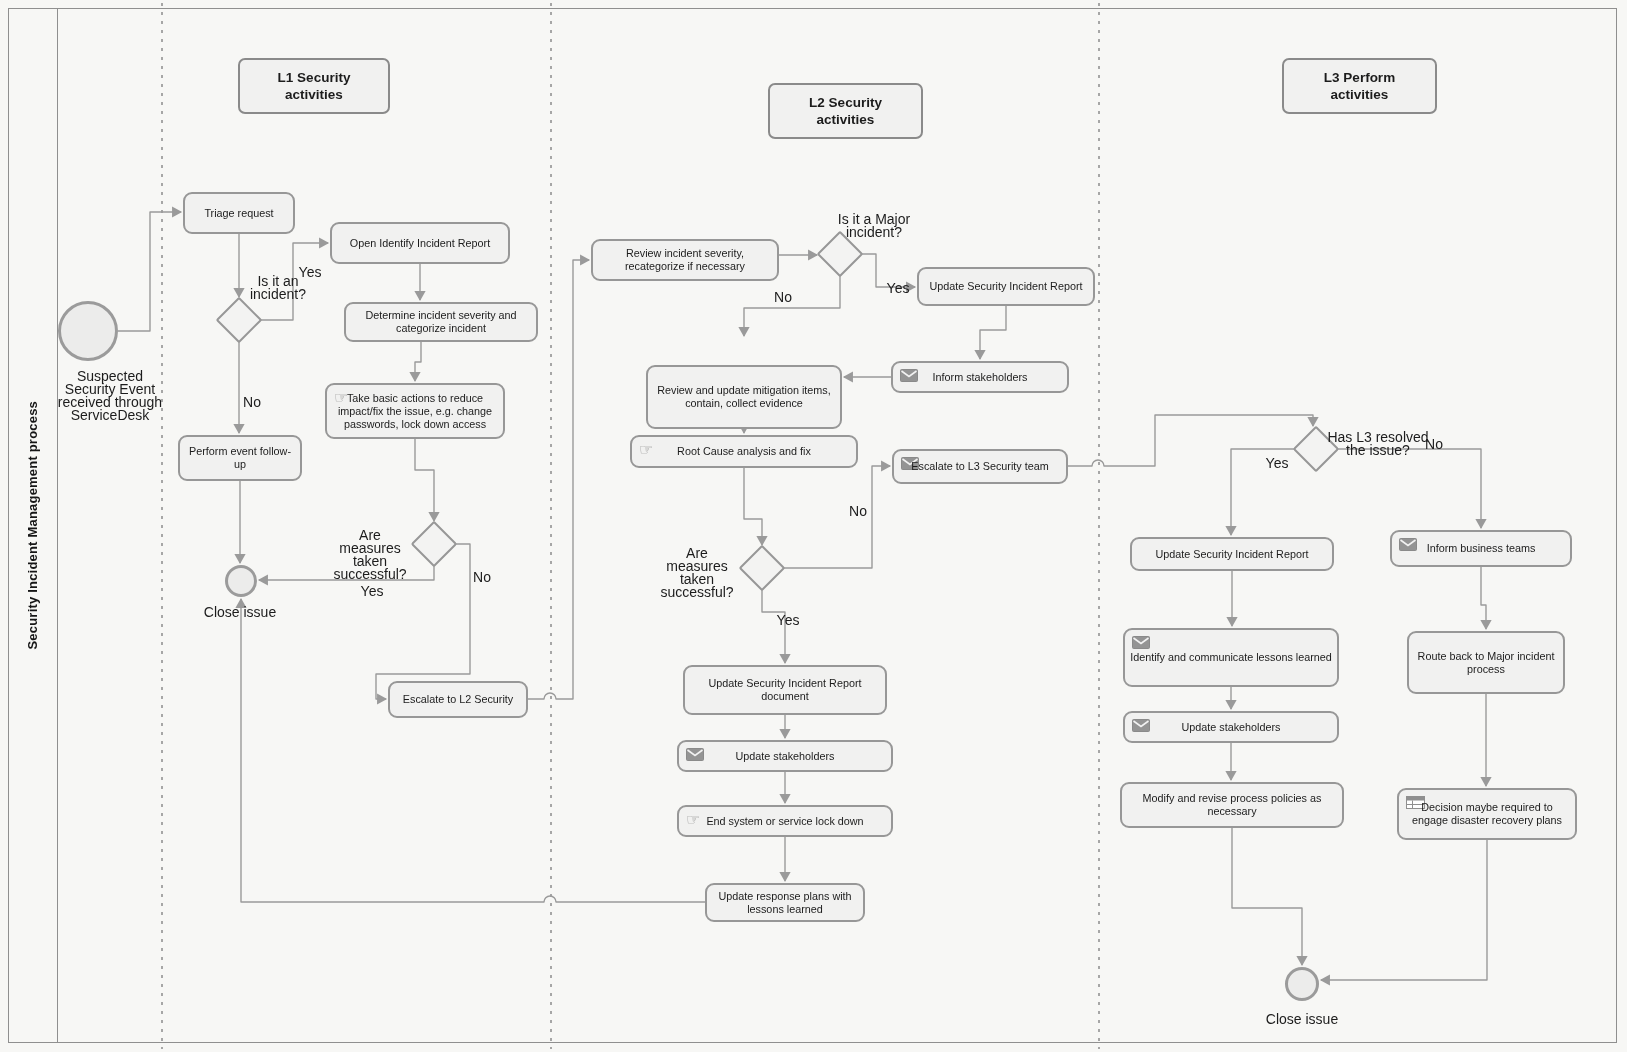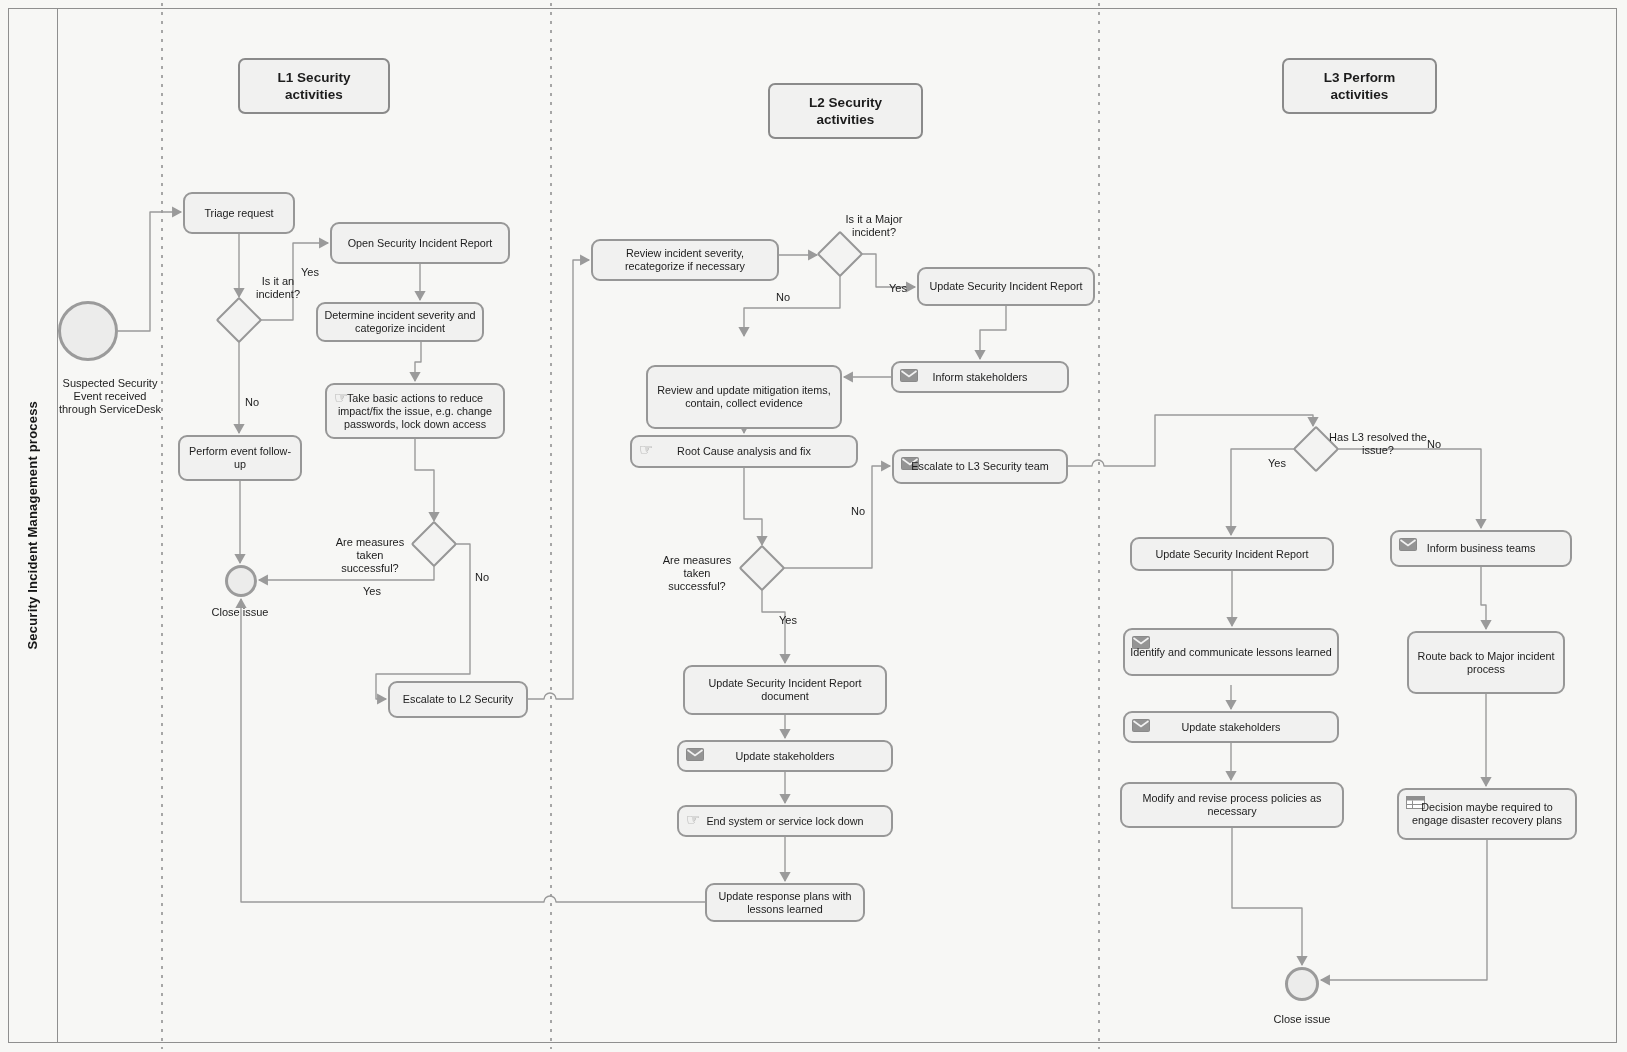--- a/index.html
+++ b/index.html
@@ -9,21 +9,21 @@
   .pool-title{transform:rotate(180deg);writing-mode:vertical-rl;font-weight:bold;font-size:13px;color:#161616;white-space:nowrap;letter-spacing:.2px;}
   .lane-line{position:absolute;top:3px;height:1046px;width:2px;background:repeating-linear-gradient(to bottom,#a6a6a6 0 3px,transparent 3px 9px);}
   svg.edges{position:absolute;left:0;top:0;}
   path.edge{fill:none;stroke:#9a9a9a;stroke-width:1.4;stroke-linejoin:round;}
   .node{position:absolute;box-sizing:border-box;display:flex;align-items:center;justify-content:center;text-align:center;color:#1c1c1c;font-size:10.8px;line-height:13px;}
   .task{background:#f1f1f0;border:2px solid #979797;border-radius:9px;padding:2px 4px;}
   .header{background:#f1f1f0;border:2px solid #8a8a8a;border-radius:7px;font-weight:bold;font-size:13.5px;line-height:17px;padding:4px 18px;}
   .gateway{background:transparent;}
   .gateway .diamond{position:absolute;left:50%;top:50%;width:29px;height:29px;transform:translate(-50%,-50%) rotate(45deg);background:#f3f3f2;border:2px solid #979797;border-radius:2px;}
   .event{border-radius:50%;background:#ececeb;border:3px solid #9b9b9b;}
-  .lbl{position:absolute;transform:translate(-50%,-50%);text-align:center;font-size:11px;line-height:13px;color:#1c1c1c;}
+  .lbl{position:absolute;transform:translate(-50%,-50%);text-align:center;font-size:14px;line-height:13px;color:#1c1c1c;}
   .icon{position:absolute;left:7px;top:6px;line-height:0;}
   .icon-hand{font-family:"DejaVu Sans",sans-serif;font-size:16px;color:#8f8f8f;line-height:14px;}
   .node-label{position:relative;}
 </style>
 </head>
 <body>
 
 <div class="canvas">
   <div class="pool"></div>
   <div class="pool-strip">
@@ -84,23 +84,23 @@
       <div class="node-label">L3 Perform activities</div>
     </div>
     <div class="node event" style="left: 58px; top: 301px; width: 60px; height: 60px;"></div>
     <div class="node task" style="left: 183px; top: 192px; width: 112px; height: 42px;">
       <div class="node-label">Triage request</div>
     </div>
     <div class="node gateway" style="left: 218px; top: 299px; width: 42px; height: 42px;">
       <div class="diamond"></div>
     </div>
     <div class="node task" style="left: 330px; top: 222px; width: 180px; height: 42px;">
-      <div class="node-label">Open Security Incident Report</div>
-    </div>
-    <div class="node task" style="left: 316px; top: 302px; width: 168px; height: 40px;">
+      <div class="node-label">Open Identify Incident Report</div>
+    </div>
+    <div class="node task" style="left: 344px; top: 302px; width: 194px; height: 40px;">
       <div class="node-label">Determine incident severity and categorize incident</div>
     </div>
     <div class="node task" style="left: 325px; top: 383px; width: 180px; height: 56px;">
       <span class="icon"><span class="icon-hand">☞</span></span>
       <div class="node-label">Take basic actions to reduce impact/fix the issue, e.g. change passwords, lock down access</div>
     </div>
     <div class="node task" style="left: 178px; top: 435px; width: 124px; height: 46px;">
       <div class="node-label">Perform event follow-up</div>
     </div>
     <div class="node event" style="left: 225px; top: 565px; width: 32px; height: 32px;"></div>
@@ -166,21 +166,21 @@
     <div class="node task" style="left: 1130px; top: 537px; width: 204px; height: 34px;">
       <div class="node-label">Update Security Incident Report</div>
     </div>
     <div class="node task" style="left: 1390px; top: 530px; width: 182px; height: 37px;">
       <span class="icon"><svg width="18" height="13">
           <rect x="0.5" y="0.5" width="17" height="12" rx="1" fill="#949494" stroke="#8a8a8a"></rect>
           <path d="M1.5 2 L9 7.5 L16.5 2" stroke="#f2f2f2" stroke-width="1.6" fill="none"></path>
         </svg></span>
       <div class="node-label">Inform business teams</div>
     </div>
-    <div class="node task" style="left: 1123px; top: 628px; width: 216px; height: 48px;">
+    <div class="node task" style="left: 1123px; top: 628px; width: 216px; height: 59px;">
       <span class="icon"><svg width="18" height="13">
           <rect x="0.5" y="0.5" width="17" height="12" rx="1" fill="#949494" stroke="#8a8a8a"></rect>
           <path d="M1.5 2 L9 7.5 L16.5 2" stroke="#f2f2f2" stroke-width="1.6" fill="none"></path>
         </svg></span>
       <div class="node-label">Identify and communicate lessons learned</div>
     </div>
     <div class="node task" style="left: 1407px; top: 631px; width: 158px; height: 63px;">
       <div class="node-label">Route back to Major incident process</div>
     </div>
     <div class="node task" style="left: 1123px; top: 711px; width: 216px; height: 32px;">

